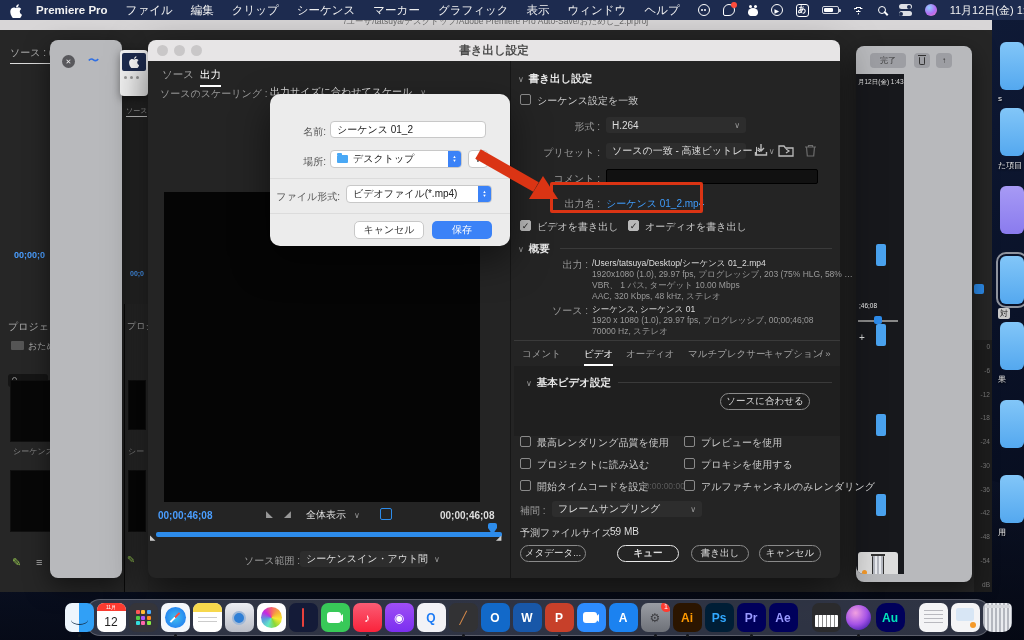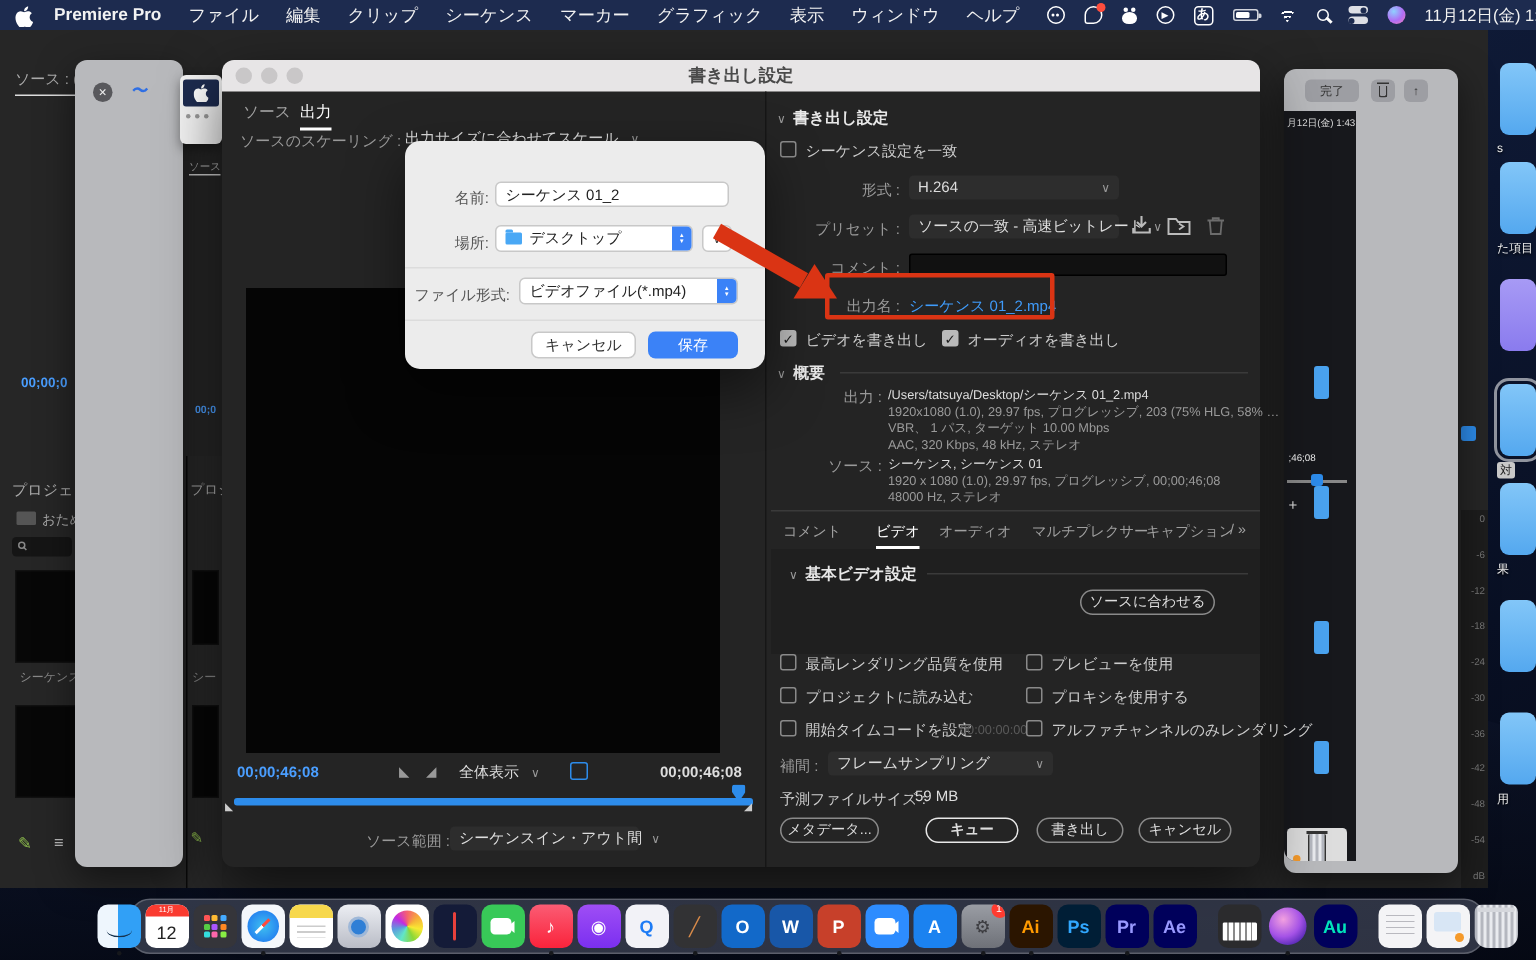--- a/index.html
+++ b/index.html
@@ -177,20 +177,23 @@
   .deco-trash:before { content:""; position:absolute; top:2px; left:2px; right:2px; height:3px; background:#d5d7dc; border-radius:2px; }
 </style>
 </head>
 <body>
 
 <div class="abs" id="wallpaper">
     <div class="mountain"></div>
   </div>
 
 <div class="abs" id="bgwin">
+  <div class="titlebar">
+    <span>/ユーザ/tatsuya/デスクトップ/Adobe Premiere Pro Auto-Save/おためし_2.prproj</span>
+  </div>
 
   <span class="abs ptext" style="left:10px;top:32px;border-bottom:1.5px solid #ddd;padding-bottom:3px;">ソース : (クリ</span>
   <span class="abs blue-tc" style="left:14px;top:236px;">00;00;0</span>
   <span class="abs ptext" style="left:8px;top:306px;">プロジェク</span>
   <span class="abs ptext" style="left:28px;top:326px;font-size:9px;">おため</span>
   <div class="abs" style="left:11px;top:327px;width:13px;height:9px;background:#555;border-radius:1px;"></div>
   <div class="abs psearch" style="left:8px;top:344px;width:40px;height:13px;">
       <i></i>
     </div>
   <div class="abs pthumb" style="left:10px;top:366px;width:46px;height:62px;"></div>
@@ -362,21 +365,21 @@
   <div class="abs shead" style="left:370px;top:202px;"><span class="chev">∨</span><span>概要</span></div>
   <div class="abs hr" style="left:412px;top:208px;width:272px;"></div>
   <span class="abs plabel" style="left:366px;top:218px;width:74px;">出力 :</span>
   <span class="abs sum bright" style="left:444px;top:218px;">/Users/tatsuya/Desktop/シーケンス 01_2.mp4</span>
   <span class="abs sum" style="left:444px;top:229px;">1920x1080 (1.0), 29.97 fps, プログレッシブ, 203 (75% HLG, 58% …</span>
   <span class="abs sum" style="left:444px;top:240px;">VBR、 1 パス, ターゲット 10.00 Mbps</span>
   <span class="abs sum" style="left:444px;top:251px;">AAC, 320 Kbps, 48 kHz, ステレオ</span>
   <span class="abs plabel" style="left:366px;top:264px;width:74px;">ソース :</span>
   <span class="abs sum bright" style="left:444px;top:264px;">シーケンス, シーケンス 01</span>
   <span class="abs sum" style="left:444px;top:275px;">1920 x 1080 (1.0), 29.97 fps, プログレッシブ, 00;00;46;08</span>
-  <span class="abs sum" style="left:444px;top:286px;">48000 Hz, ステレオ</span>
+  <span class="abs sum" style="left:444px;top:286px;">70000 Hz, ステレオ</span>
   <div class="abs hr" style="left:366px;top:300px;width:326px;"></div>
 
   <span class="abs rtab" style="left:374px;top:308px;">コメント</span>
   <span class="abs rtab active" style="left:436px;top:308px;border-bottom:2px solid #fff;padding-bottom:3px;">ビデオ</span>
   <span class="abs rtab" style="left:478px;top:308px;">オーディオ</span>
   <span class="abs rtab" style="left:540px;top:308px;">マルチプレクサー</span>
   <span class="abs rtab" style="left:616px;top:308px;">キャプション</span>
   <span class="abs rtab" style="left:672px;top:308px;">/ »</span>
   <div class="abs" style="left:366px;top:326px;width:326px;height:70px;background:#1f1f1f;"></div>
   <div class="abs shead" style="left:378px;top:336px;"><span class="chev">∨</span><span>基本ビデオ設定</span></div>

